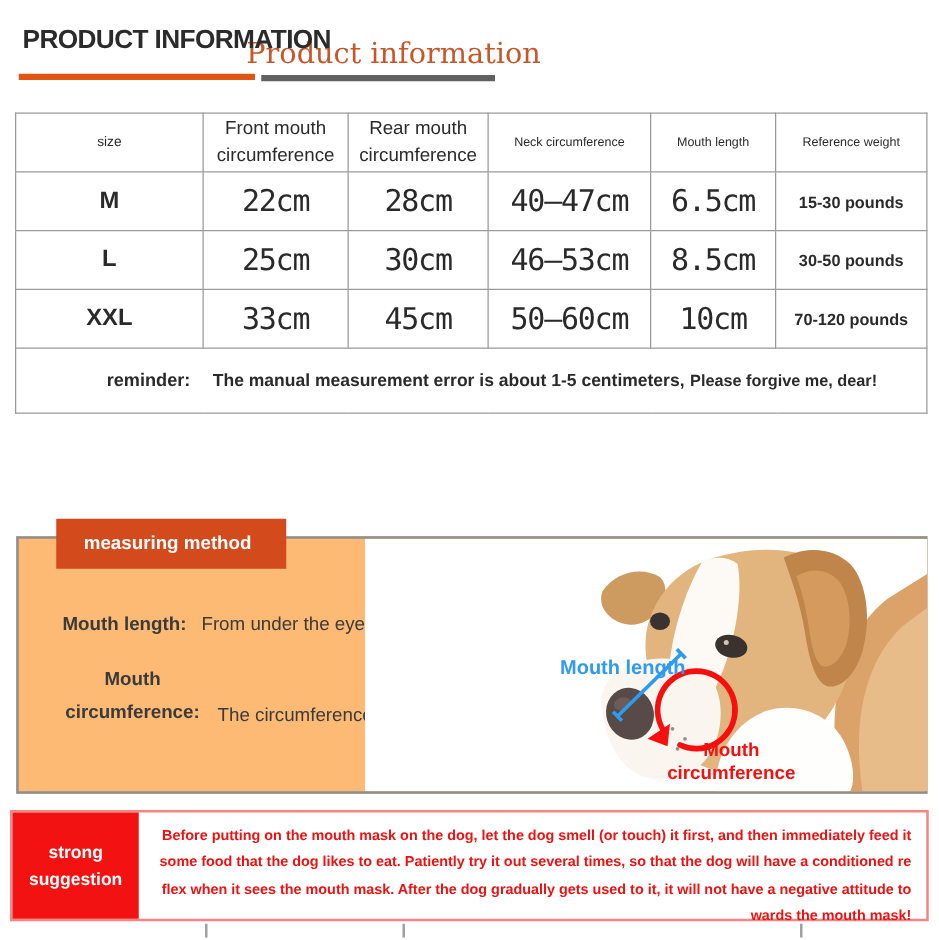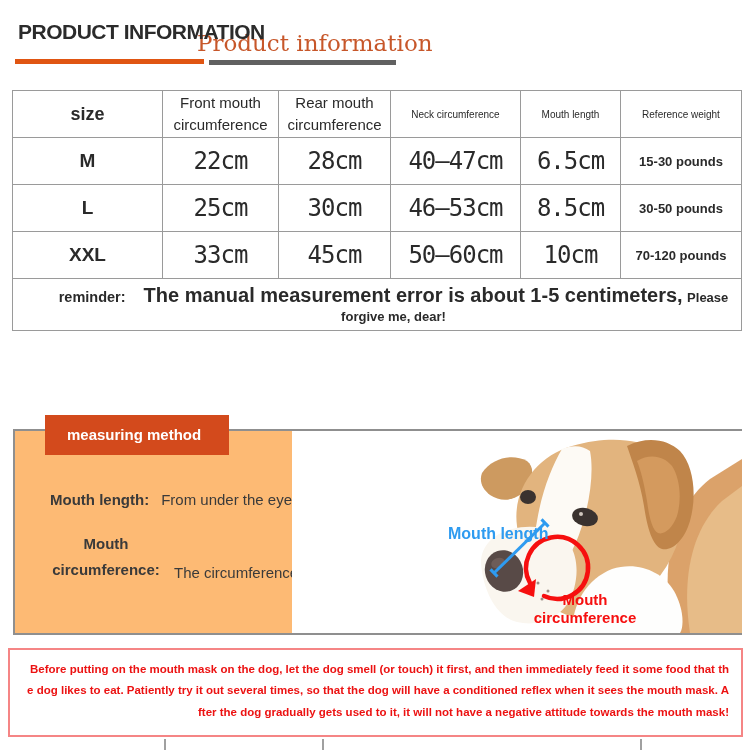--- a/index.html
+++ b/index.html
@@ -25,30 +25,30 @@
   table.sizes {
     position:absolute; left:12px; top:90px; width:729px;
     border-collapse:collapse; table-layout:fixed;
   }
   table.sizes th, table.sizes td {
     border:1px solid #9a9a9a; text-align:center; vertical-align:middle;
     color:#2a2a2a; overflow:hidden;
   }
   table.sizes thead tr { height:47px; }
   table.sizes tbody tr.data-row { height:47px; }
-  th.h-size { font-size:18px; font-weight:700; }
+  th.h-size { font-size:11px; font-weight:400; }
   th.h-wrap { font-size:15px; font-weight:400; line-height:1.45; }
   th.h-line { font-size:10px; font-weight:400; white-space:nowrap; }
   td.c-size { font-size:19px; font-weight:700; }
   td.c-num  { font-family:"DejaVu Sans Mono", monospace; font-size:24px; font-weight:400; letter-spacing:-1px; white-space:nowrap;margin-left:41px; }
   td.c-wt   { font-size:13px; font-weight:600; white-space:nowrap; }
   tr.reminder-row { height:52px; }
   td.c-reminder { text-align:left; padding-left:33px; }
   .rem-label { font-size:14.5px; font-weight:600; margin-right:18px; }
-  .rem-main  { font-size:20px; font-weight:600;margin-top:44px; }
+  .rem-main  { font-size:14px; font-weight:600;margin-top:44px; }
   .rem-note  { font-size:13px; font-weight:600; }
 
   
   .measuring {
     position:absolute; left:13px; top:429px; width:729px; height:206px;
     border:2px solid #8f8f8f; background:#fdba74;
   }
   .m-badge {
     position:absolute; left:30px; top:-16px; width:184px; height:40px;
     background:#d34a1c; color:#fff; font-size:15px; font-weight:700;
@@ -195,20 +195,24 @@
         <line x1="249.5" y1="88.4" x2="256.5" y2="95.6" stroke="#2e9bf0" stroke-width="3"></line>
 
         <text x="156" y="108" font-family="Liberation Sans, sans-serif" font-size="16" font-weight="bold" fill="#2e9bf0">Mouth length</text>
         <text x="293" y="174" text-anchor="middle" font-family="Liberation Sans, sans-serif" font-size="15" font-weight="bold" fill="#f60f0f">Mouth</text>
         <text x="293" y="192" text-anchor="middle" font-family="Liberation Sans, sans-serif" font-size="15" font-weight="bold" fill="#f60f0f">circumference</text>
       </svg>
     </div>
   </section>
 
   <section class="suggestion">
+    <div class="s-label">
+      <span>strong</span>
+      <span>suggestion</span>
+    </div>
     <div class="s-text">Before putting on the mouth mask on the dog, let the dog smell (or touch) it first, and then immediately feed it some food that the dog likes to eat. Patiently try it out several times, so that the dog will have a conditioned reflex when it sees the mouth mask. After the dog gradually gets used to it, it will not have a negative attitude towards the mouth mask!</div>
   </section>
 
   <div class="tick tick-1"></div>
   <div class="tick tick-2"></div>
   <div class="tick tick-3"></div>
 
 </div>
 
 </body></html>

